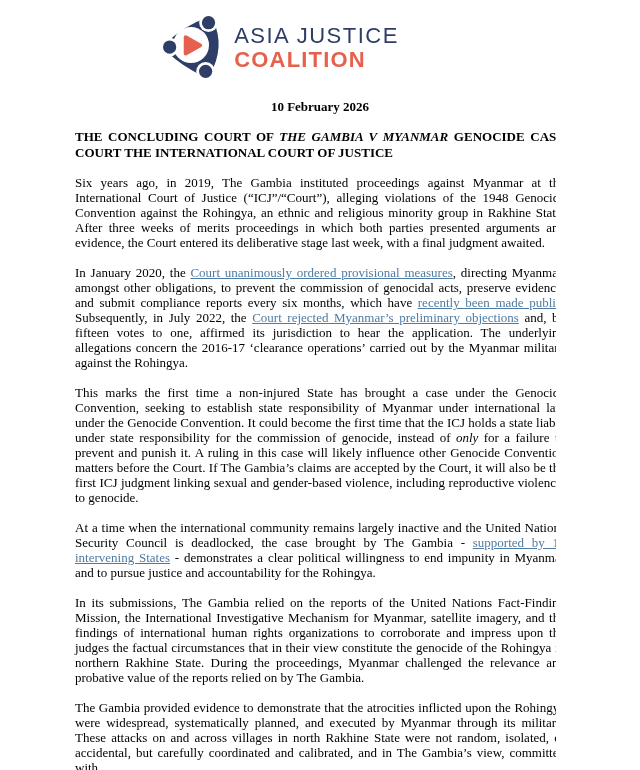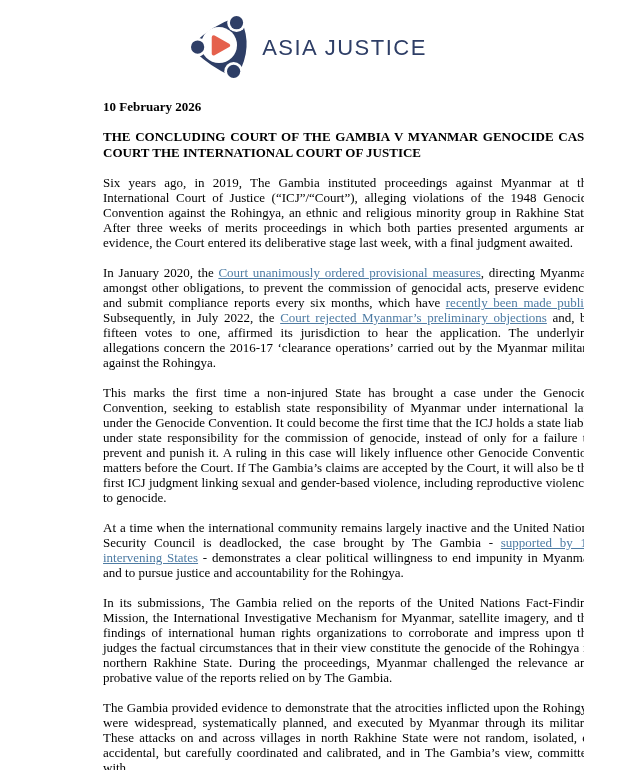--- a/index.html
+++ b/index.html
@@ -10,21 +10,20 @@
   }
   *{box-sizing:border-box;}
   html,body{margin:0;padding:0;background:#ffffff;}
   .page{
     position:relative;
     width:556px;height:770px;
     background:#ffffff;
     overflow:hidden;
     font-family:"Liberation Serif", serif;
     color:var(--ink);
-    margin-left:28px;
   }
   
   .logo{
     position:absolute;top:13px;left:0;right:0;
     display:flex;justify-content:center;align-items:center;gap:7px;
   }
   .logo-icon{width:70px;height:70px;flex:0 0 auto;}
   .logo-text{
     display:flex;flex-direction:column;justify-content:center;
     font-family:"Liberation Sans", sans-serif;
@@ -48,28 +47,28 @@
   
   .content{
     position:absolute;
     top:99px;left:75px;
     width:490px;
     font-size:13px;
     line-height:15px;
     text-align:justify;
   }
   .para{margin:0 0 15px 0;padding:0;}
-  .date{font-weight:bold;text-align:left;}
+  .date{font-weight:bold;text-align:center;}
   .title{
     font-weight:bold;
     font-size:13px;
     line-height:15.5px;
     margin:0 0 15px 0;
   }
-  .italic{}
+  .italic{font-style:italic;}
   a.link{
     color:var(--link);
     cursor:pointer;
   }
 </style>
 </head>
 <body>
 
 <div class="page">
 
@@ -85,20 +84,21 @@
       <circle cx="50" cy="60" r="9.6" fill="#ffffff"></circle>
 
       <circle cx="53" cy="10" r="6.8" fill="#2e3e66"></circle>
       <circle cx="13" cy="35" r="6.8" fill="#2e3e66"></circle>
       <circle cx="50" cy="60" r="6.8" fill="#2e3e66"></circle>
 
       <path d="M 29.5 25 L 44.5 33.3 L 29.5 41.6 Z" fill="#e5614d" stroke="#e5614d" stroke-width="4" stroke-linejoin="round"></path>
     </svg>
     <div class="logo-text">
       <span class="logo-line1">ASIA JUSTICE</span>
+      <span class="logo-line2">COALITION</span>
     </div>
   </div>
 
   <div class="content">
 
     <p class="para date">10 February 2026</p>
 
     <h1 class="title"><span>THE CONCLUDING COURT OF </span><span class="italic">THE GAMBIA V MYANMAR</span><span> GENOCIDE CASE COURT THE INTERNATIONAL COURT OF JUSTICE</span></h1>
 
     <p class="para"><span>Six years ago, in 2019, The Gambia instituted proceedings against Myanmar at the International Court of Justice (“ICJ”/“Court”), alleging violations of the 1948 Genocide Convention against the Rohingya, an ethnic and religious minority group in Rakhine State. After three weeks of merits proceedings in which both parties presented arguments and evidence, the Court entered its deliberative stage last week, with a final judgment awaited.</span></p>

